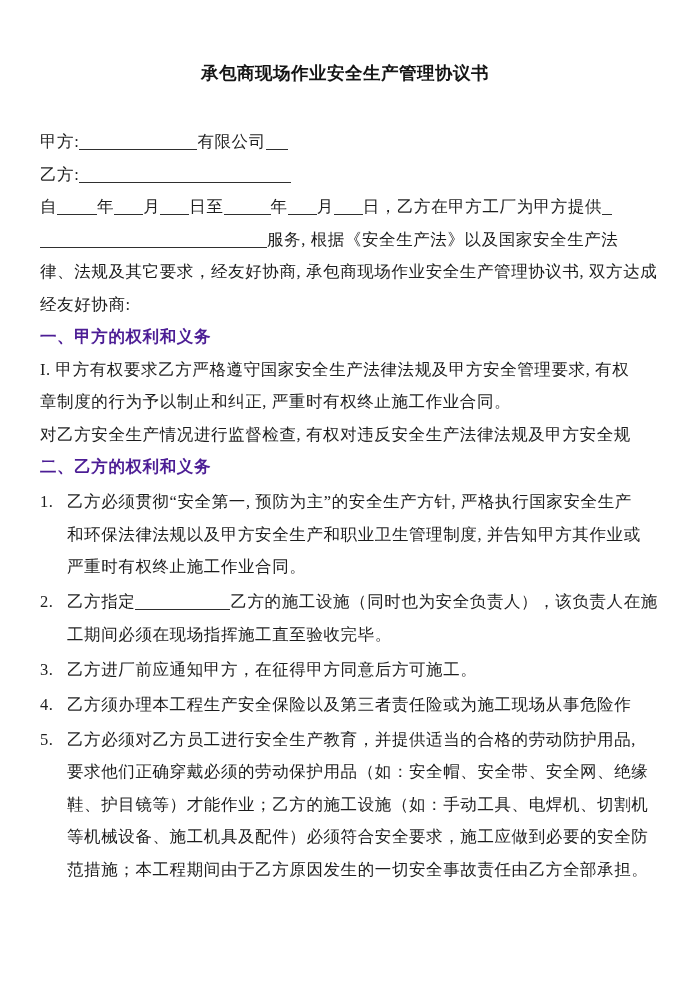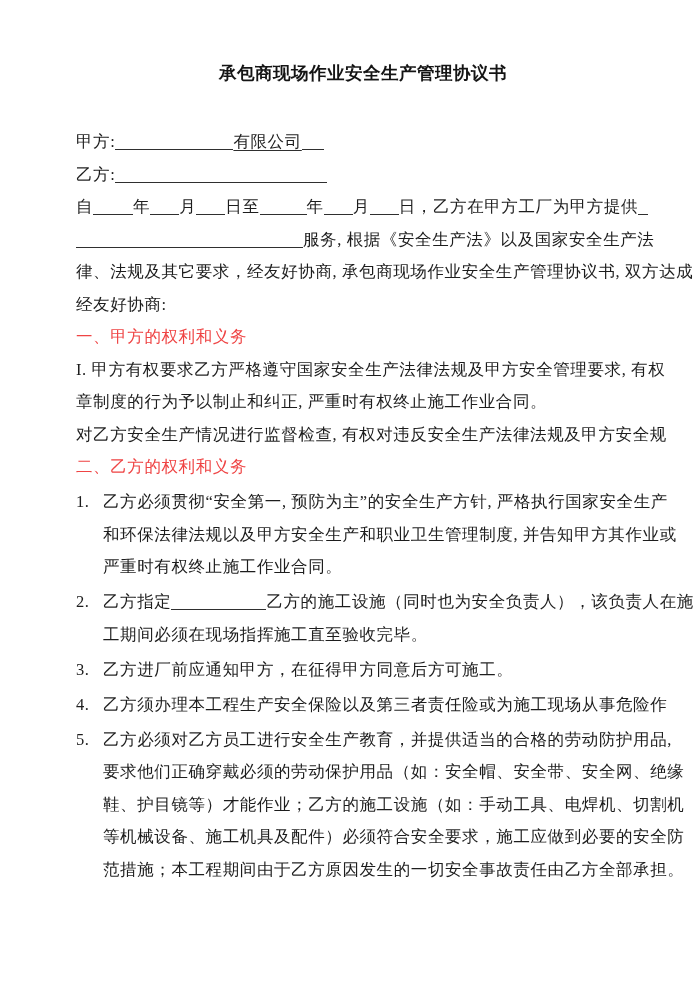--- a/index.html
+++ b/index.html
@@ -6,47 +6,46 @@
   .page{
     position:relative;
     width:700px;height:990px;
     margin:0 auto;
     background:#ffffff;
     font-family:"Liberation Serif","DejaVu Serif",serif;
     color:#1d1d1d;
     overflow:hidden;
     box-sizing:border-box;
   }
-  .content{padding:57px 50px 0 76px;}
+  .content{padding:57px 50px 0 40px;}
   .doc-title{
     margin:0;
     font-size:17.5px;
     font-weight:bold;
     text-align:center;
     line-height:33px;
     letter-spacing:0.5px;
     color:#141414;
   }
   .doc-body{margin-top:36px;}
   .block{margin:0;}
   .tline{
     line-height:32.5px;
     font-size:16.5px;
     letter-spacing:0.6px;
     white-space:nowrap;
   }
-  .heading .tline{font-weight:normal;color:#ef4444;}
+  .heading .tline{font-weight:bold;color:#4c1d95;}
   .blank{
     display:inline-block;
     height:0;
     border-bottom:1.2px solid #2f2f2f;
     vertical-align:-3px;
   }
   .ul{
-    text-decoration:underline;
     text-underline-offset:3px;
     text-decoration-thickness:1.2px;
     text-decoration-color:#2f2f2f;
   }
   .item{display:flex;margin-top:2.5px;}
   .item:first-of-type{margin-top:2.5px;}
   .num{
     flex:0 0 27px;
     line-height:32.5px;
     font-size:16.5px;

